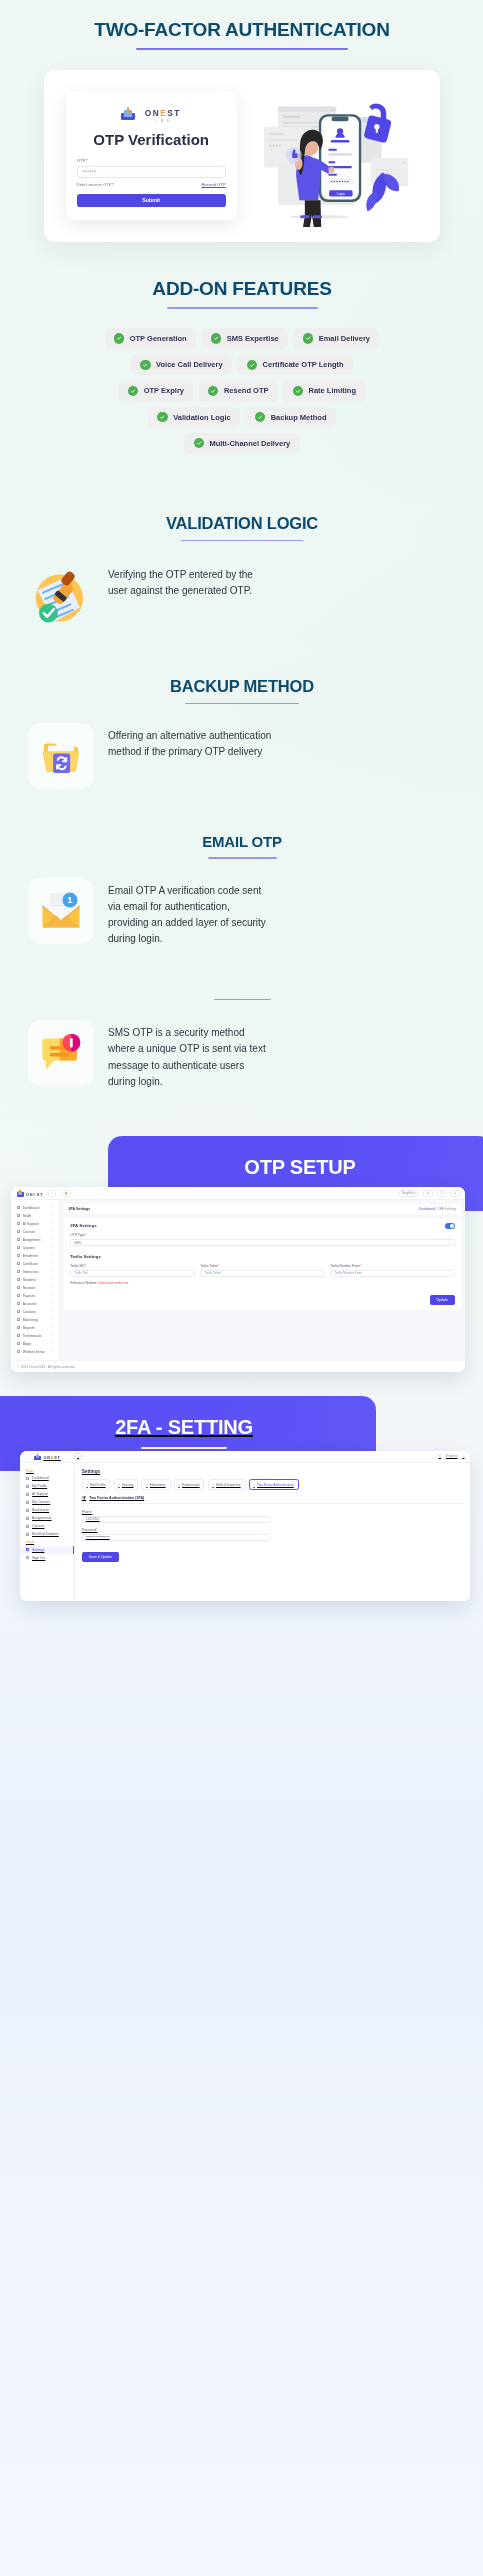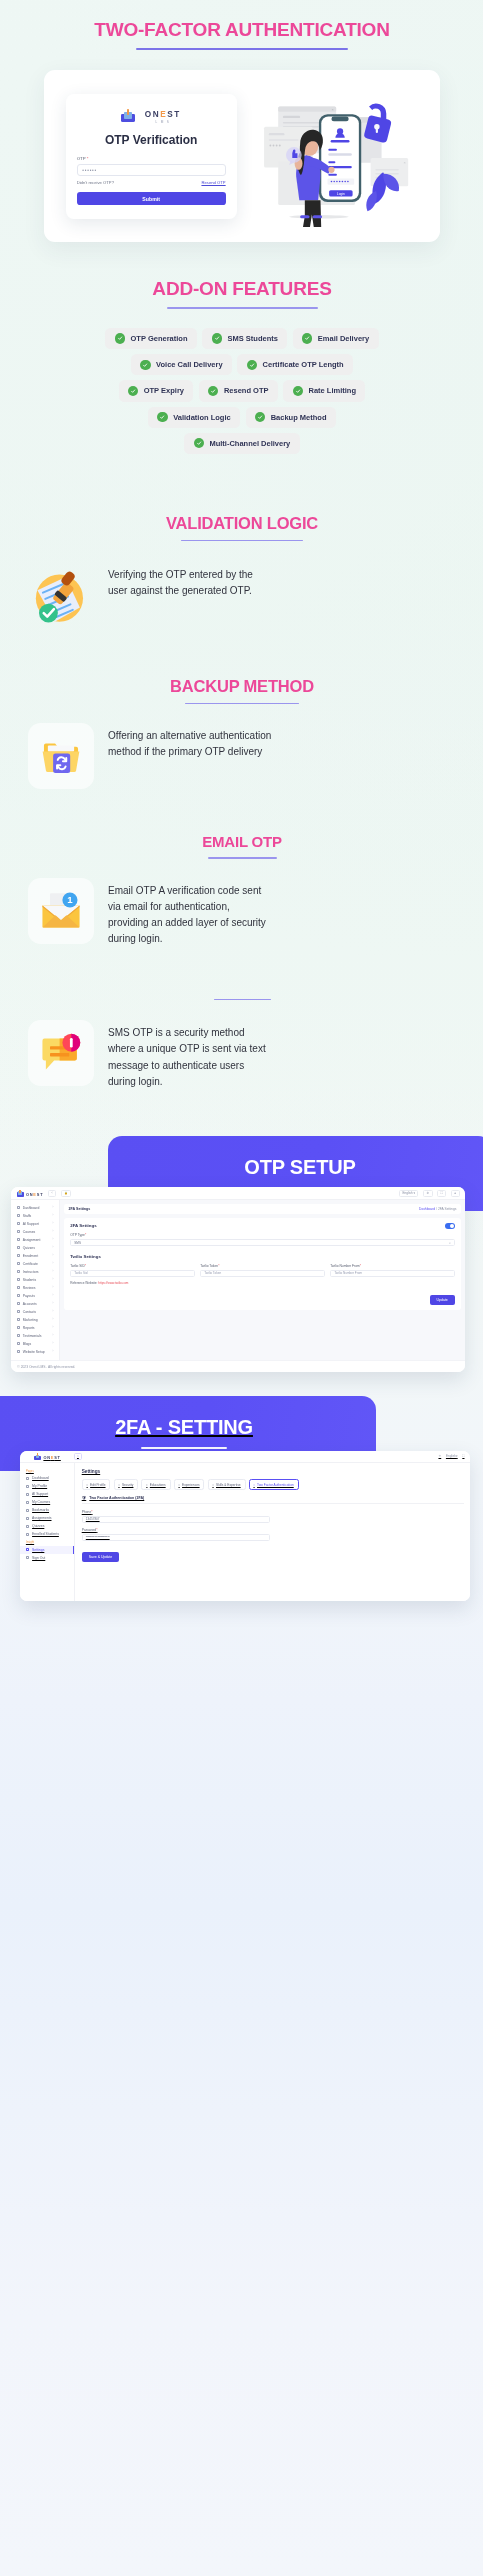--- a/index.html
+++ b/index.html
@@ -23,21 +23,21 @@
         #eaf1fb 74%,
         #eef3fb 82%,
         #f2f5fb 90%,
         #f3f6fb 100%);
   }
   .wrap { position: relative; width: 484px; }
 
   
   .sec-head { text-align: center; }
   .sec-head .ttl {
-    font-weight: 800; color: #ec4899; letter-spacing: -0.2px;
+    font-weight: 800; color: #0c4a6e; letter-spacing: -0.2px;
     font-family: "Liberation Sans", sans-serif;
   }
   .sec-head .rule {
     height: 1.6px; background: #7b73e8; margin: 7px auto 0; border-radius: 1.6px;
   }
 
   .h-xl { font-size: 19px; }
   .h-lg { font-size: 16.5px; }
   .h-md { font-size: 15px; }
 
@@ -53,21 +53,21 @@
     box-shadow: 0 4.7px 17.3px rgba(40,60,90,.11); padding: 12.6px 11px 13.3px;
   }
   .brand { display:flex; align-items:center; justify-content:center; gap:10px; margin-bottom: 8.6px;}
   .brand-mark { width: 13.3px; height: 13.3px; position: relative; }
   .brand-mark .bk { position:absolute; left:0; bottom:0; width:13.3px; height:7.9px; background:#4d4de0; border-radius:1.2px 1.2px 1.6px 1.6px;}
   .brand-mark .pg { position:absolute; left:2.7px; bottom:3.1px; width:7.9px; height:7px; background:#7fb0e8; border-radius:0.8px;}
   .brand-mark .fl { position:absolute; left:5.5px; top:0; width:2.4px; height:6.3px; background:#f2994a; border-radius:0.8px;}
   .brand-txt { font-size: 8.2px; font-weight: 700; letter-spacing: 1.6px; color: #3b3f63; }
   .brand-txt .e { color: #f2994a; }
   .brand-sub { font-size: 3.1px; letter-spacing: 1.3px; color: #9aa0b5; text-align:center;}
-  .otp-title { font-size: 12px; font-weight: 700; color: #2b2f45; text-align:center; margin-bottom: 9.4px;}
+  .otp-title { font-size: 15px; font-weight: 700; color: #2b2f45; text-align:center; margin-bottom: 9.4px;}
   .fld-label { font-size: 4.4px; color: #5a6072; margin-bottom: 3.1px; }
   .fld-label .req { color: #e8505b; }
   .fld-input {
     height: 11.8px; border: 0.8px solid #e3e6ef; border-radius: 3.1px;
     background:#fff; display:flex; align-items:center; padding: 0 4.7px;
     font-size: 4.7px; color: #8d93a6; letter-spacing: 0.8px;
   }
   .fld-row2 { display:flex; justify-content:space-between; align-items:center; margin: 3.9px 0 7px;}
   .hint { font-size: 4.2px; color:#6e7487; }
   .resend { font-size: 4.2px; color:#4b49d6; text-decoration: underline; }
@@ -325,21 +325,21 @@
             </svg>
           </span>
           <span class="lbl">OTP Generation</span>
         </div>
         <div class="pill">
           <span class="chk">
             <svg width="6.3" height="6.3" viewBox="0 0 12 12">
               <path d="M3 6.2 L5 8.3 L9 3.8" stroke="#fff" stroke-width="1.6" fill="none" stroke-linecap="round" stroke-linejoin="round"></path>
             </svg>
           </span>
-          <span class="lbl">SMS Students</span>
+          <span class="lbl">SMS Expertise</span>
         </div>
         <div class="pill">
           <span class="chk">
             <svg width="6.3" height="6.3" viewBox="0 0 12 12">
               <path d="M3 6.2 L5 8.3 L9 3.8" stroke="#fff" stroke-width="1.6" fill="none" stroke-linecap="round" stroke-linejoin="round"></path>
             </svg>
           </span>
           <span class="lbl">Email Delivery</span>
         </div>
       </div>

